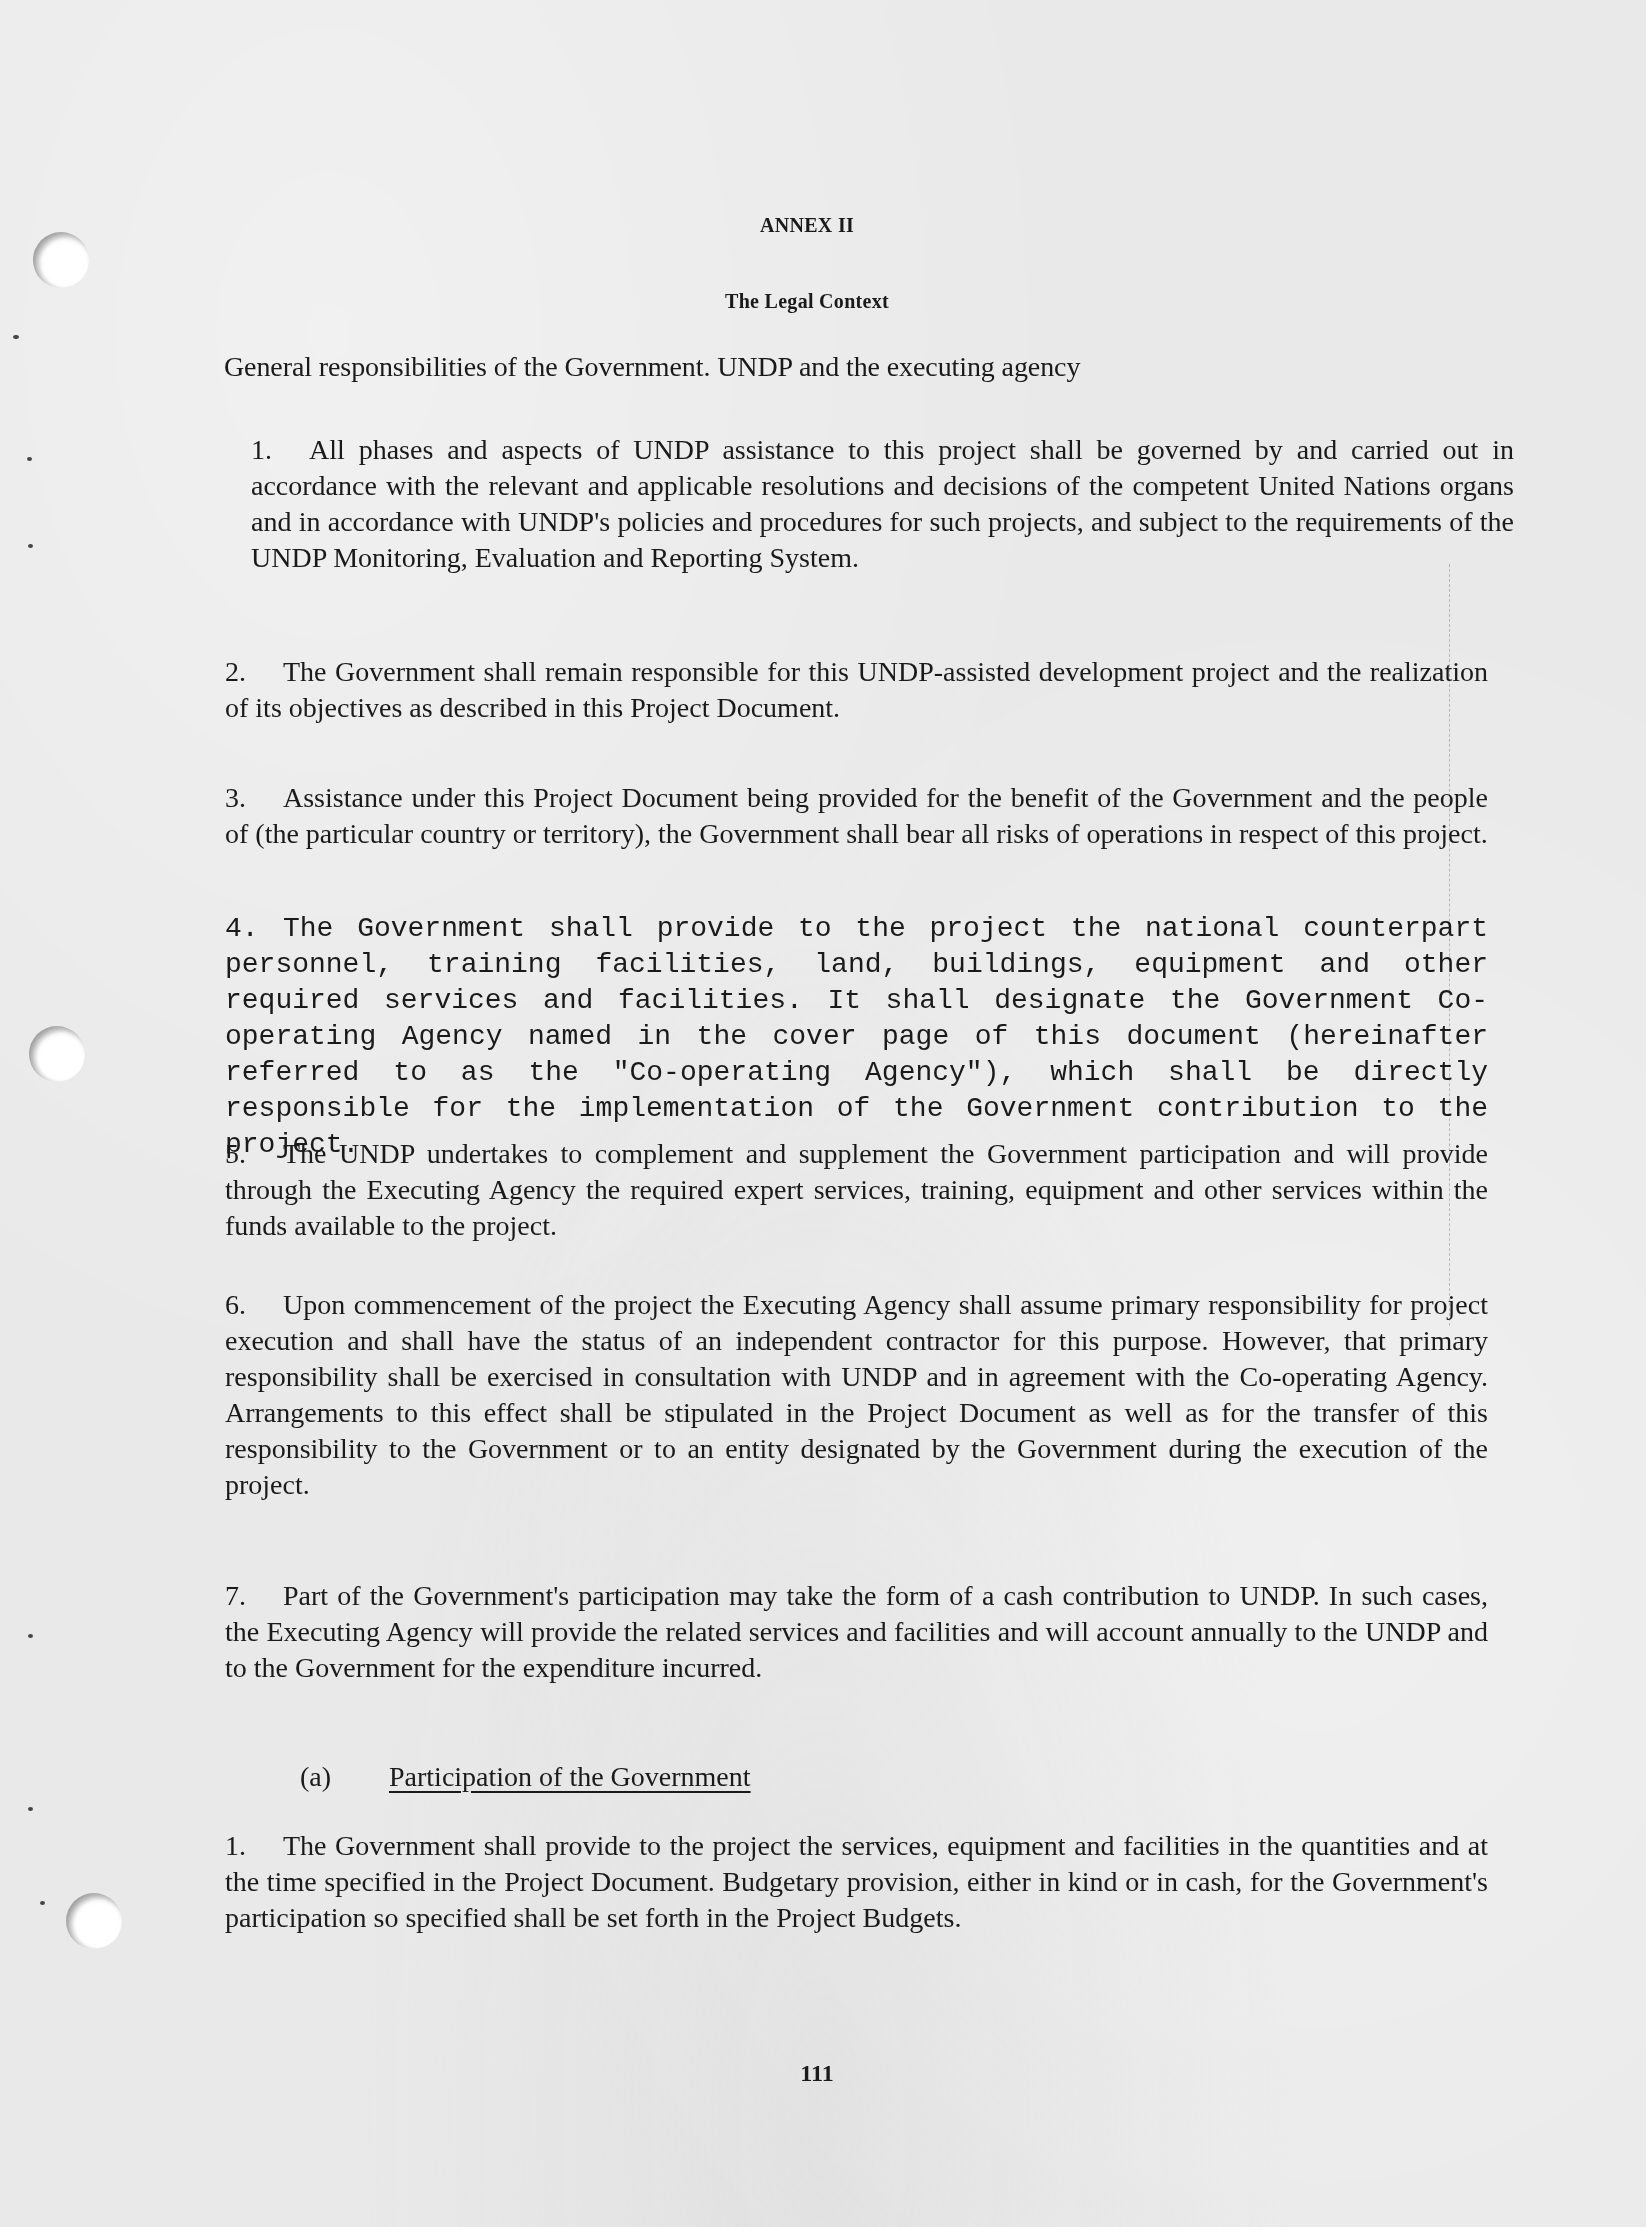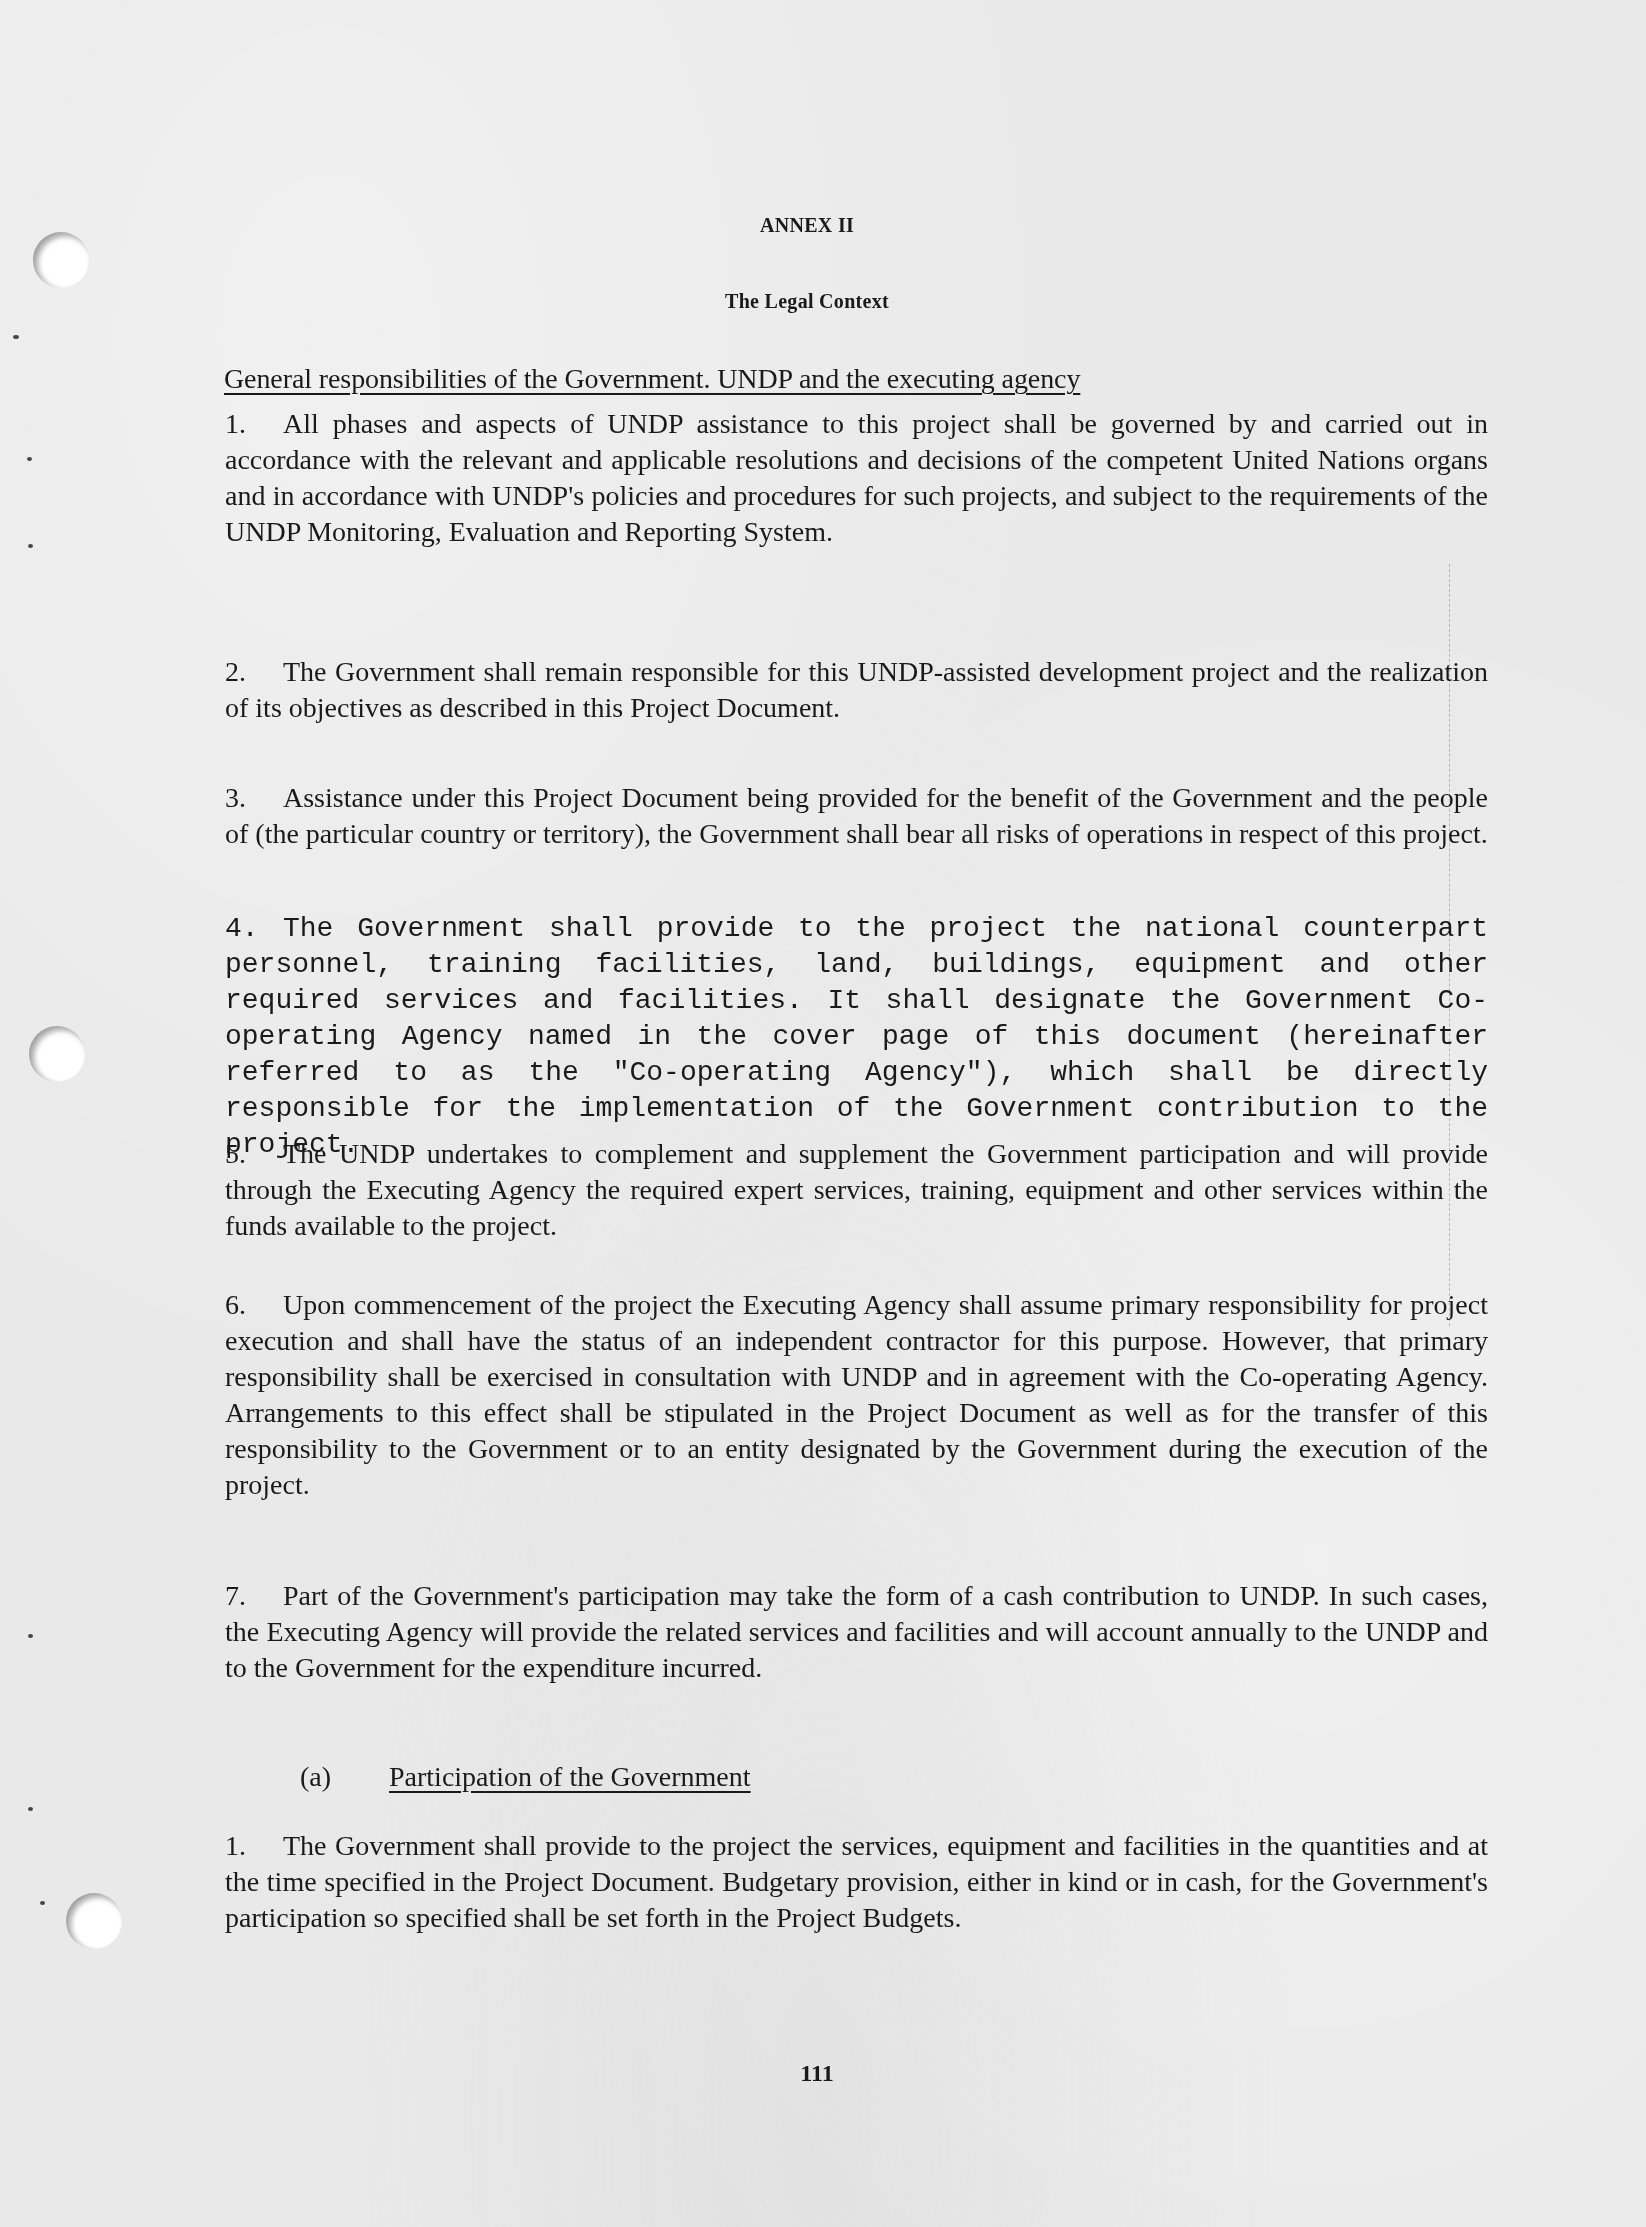--- a/index.html
+++ b/index.html
@@ -52,41 +52,40 @@
       font-weight: bold;
       font-size: 20px;
       letter-spacing: 0.3px;
     }
     .title.t1 { top: 214px; left: 760px; width: auto; text-align: left; }
     .title.t2 { top: 290px; left: 725px; width: auto; text-align: left; }
 
     .section-heading {
       position: absolute;
       left: 224px;
-      top: 363px;
+      top: 351px;
       font-size: 28px;
-      text-decoration: underline;
       text-underline-offset: 5.3px;
       text-decoration-thickness: 2px;
       letter-spacing: -0.1px;
     }
     .para {
       position: absolute;
       left: 225px;
       width: 1263px;
       font-size: 28px;
       line-height: 36px;
       text-align: justify;
       text-align-last: left;
     }
     .para .num {
       display: inline-block;
       width: 58px;
     }
-    .para.p1 { top: 406px; }
+    .para.p1 { top: 432px; margin-left: 26px; }
     .para.p2 { top: 654px; }
     .para.p3 { top: 780px; }
     .para.p4 { top: 911px; font-family: Liberation Mono, monospace; }
     .para.p5 { top: 1136px; }
     .para.p6 { top: 1278px; margin-top: 9px; }
     .para.p7 { top: 1578px; }
     .para.s1 { top: 1828px; }
 
     .subheading {
       position: absolute;

